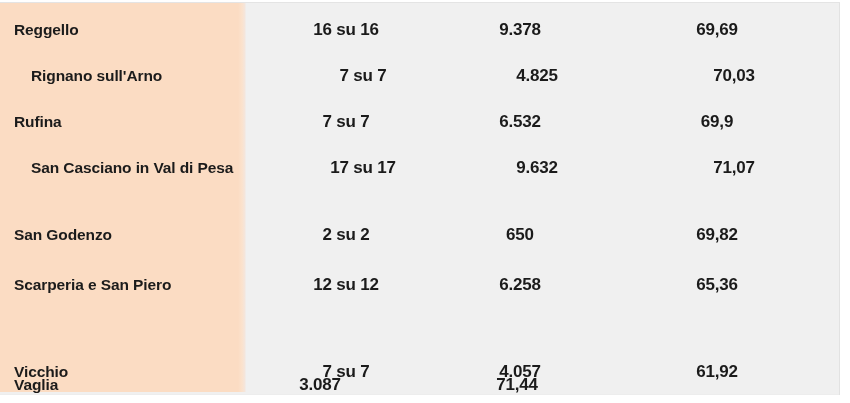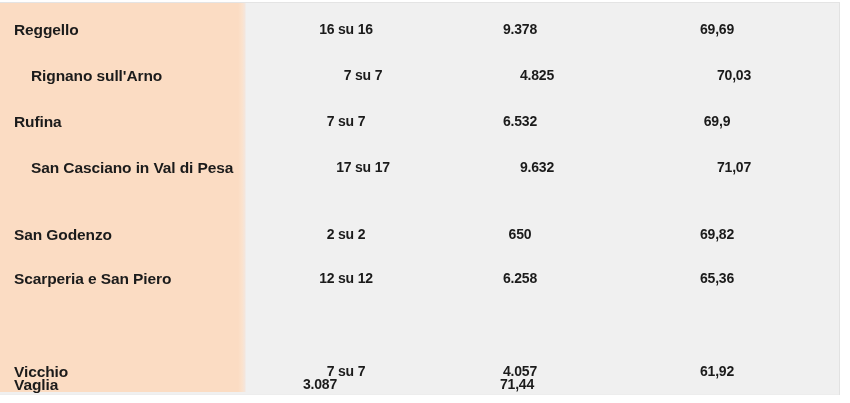--- a/index.html
+++ b/index.html
@@ -84,21 +84,21 @@
     padding-left: 14px;
     padding-right: 18px;
     color: #1b1b1b;
     font-size: 15.5px;
     font-weight: 700;
     line-height: 21px;
     letter-spacing: -0.1px;
   }
   .cell-num {
     color: #1b1b1b;
-    font-size: 14px;
+    font-size: 17px;
     font-weight: 700;
     line-height: 21px;
     text-align: center;
     letter-spacing: -0.2px;
   }
   .cell-ratio { width: 200px; }
   .cell-count { width: 148px; }
   .cell-perc  { width: 246px; }
 </style>
 </head>
@@ -142,21 +142,21 @@
       <div class="cell cell-num cell-perc">71,07</div>
     </div>
 
     <div class="row" style="top:221px;">
       <div class="cell cell-name">San Godenzo</div>
       <div class="cell cell-num cell-ratio">2 su 2</div>
       <div class="cell cell-num cell-count">650</div>
       <div class="cell cell-num cell-perc">69,82</div>
     </div>
 
-    <div class="row" style="top:265px;align-items:center;">
+    <div class="row" style="top:271px;align-items:center;">
       <div class="cell cell-name">Scarperia e San Piero</div>
       <div class="cell cell-num cell-ratio">12 su 12</div>
       <div class="cell cell-num cell-count">6.258</div>
       <div class="cell cell-num cell-perc">65,36</div>
     </div>
 
     <div class="row" style="top:327px;margin-top:44px;">
       <div class="cell cell-name">Vaglia</div>
       <div class="cell cell-num cell-count">3.087</div>
       <div class="cell cell-num cell-perc">71,44</div>

